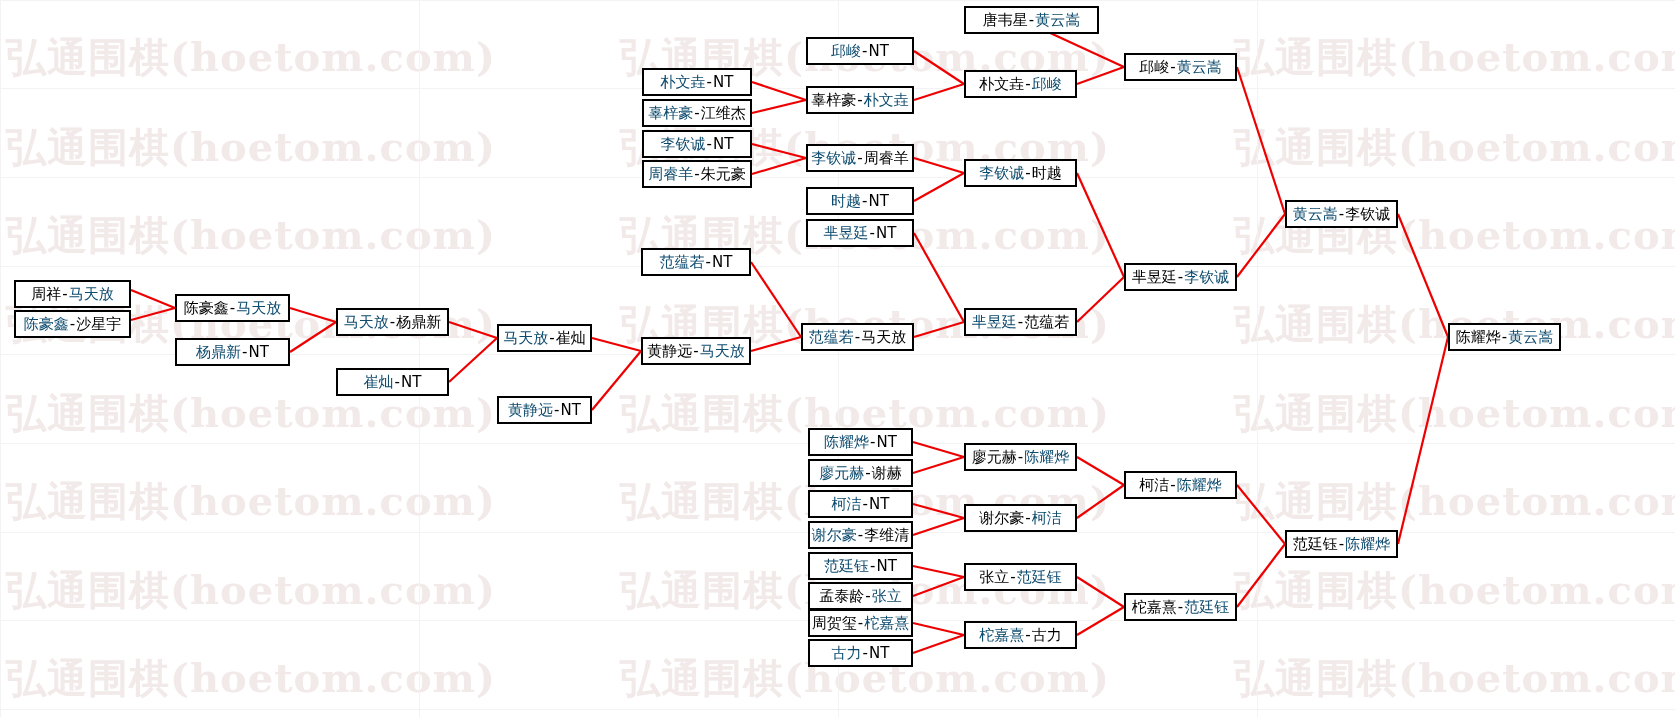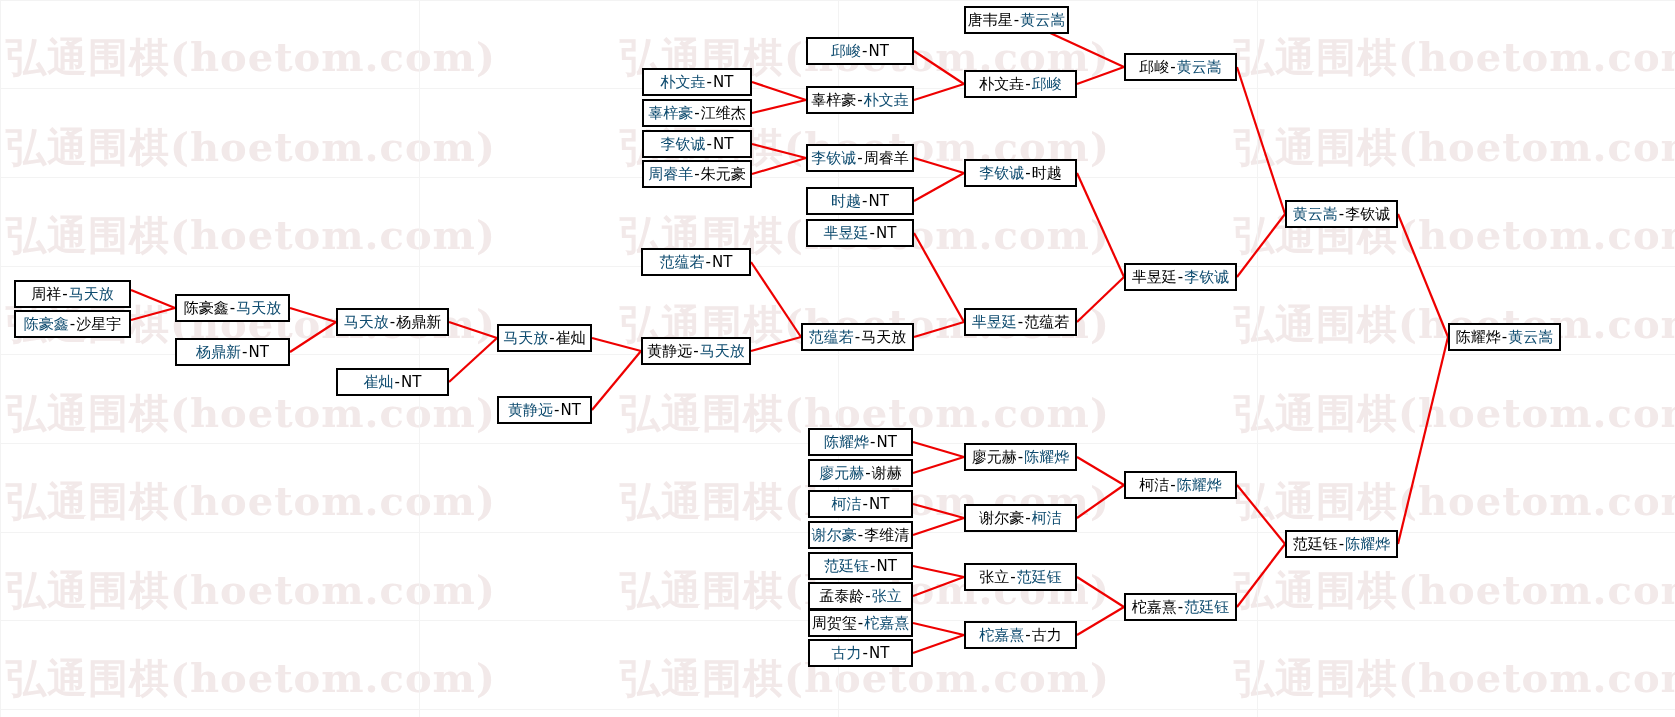--- a/index.html
+++ b/index.html
@@ -298,21 +298,21 @@
       <div class="node" style="left: 497px; top: 324px; width: 95px;">
         <span class="p win">马天放</span>
         <span class="sep">-</span>
         <span class="p">崔灿</span>
       </div>
       <div class="node" style="left: 641px; top: 337px; width: 110px;">
         <span class="p">黄静远</span>
         <span class="sep">-</span>
         <span class="p win">马天放</span>
       </div>
-      <div class="node" style="left: 964px; top: 6px; width: 105px;">
+      <div class="node" style="left: 964px; top: 6px; width: 135px;">
         <span class="p">唐韦星</span>
         <span class="sep">-</span>
         <span class="p win">黄云嵩</span>
       </div>
       <div class="node" style="left: 964px; top: 70px; width: 113px;">
         <span class="p">朴文垚</span>
         <span class="sep">-</span>
         <span class="p win">邱峻</span>
       </div>
       <div class="node" style="left: 964px; top: 159px; width: 113px;">

